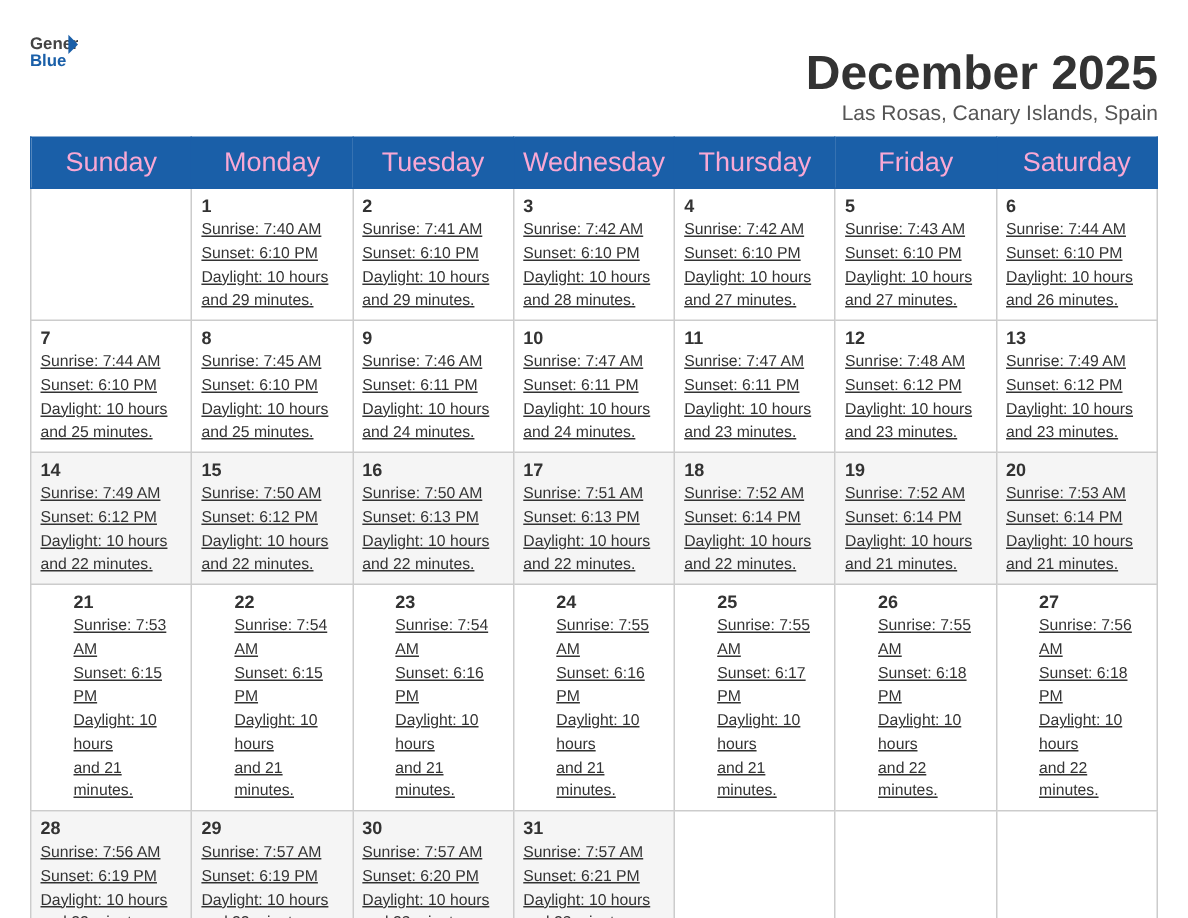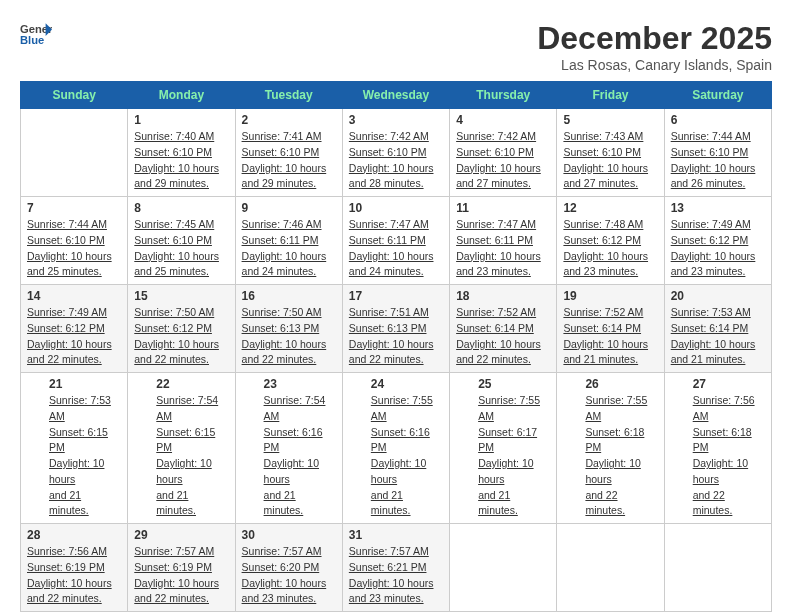--- a/index.html
+++ b/index.html
@@ -28,38 +28,39 @@
       height: 28px;
       margin-right: 2px;
     }
     .title-section {
       text-align: right;
     }
     .month-title {
       font-size: 32px;
       font-weight: bold;
       color: #333;
+      margin-top: 10px;
     }
     .subtitle {
       font-size: 14px;
       color: #555;
       text-align: right;
     }
     .calendar {
       width: 100%;
       border-collapse: collapse;
       border: 1px solid #ccc;
     }
     .calendar th {
       background-color: #1a5fa8;
-      color: #86efac;
+      color: #f9a8d4;
       text-align: center;
       padding: 6px 4px;
-      font-size: 12px;
-      font-weight: bold;
+      font-size: 18px;
+      font-weight: normal;
       border: 1px solid #1a5fa8;
     }
     .calendar td {
       vertical-align: top;
       padding: 4px 6px;
       border: 1px solid #ccc;
       font-size: 10.5px;
       color: #333;
       width: calc(100% / 7);
       min-height: 80px;

